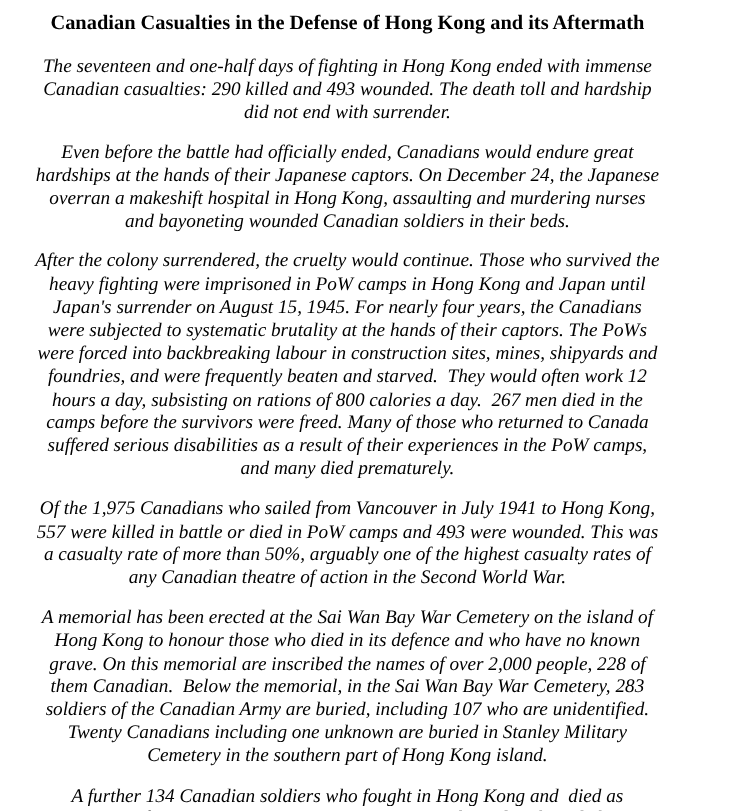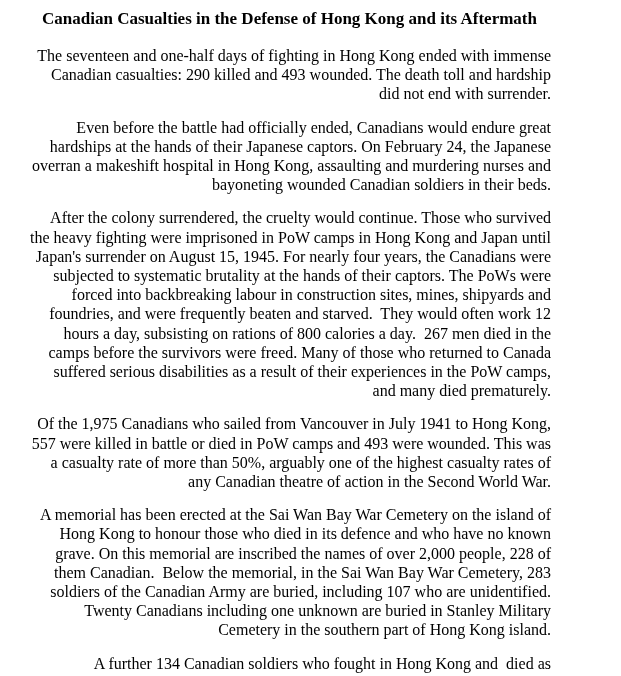--- a/index.html
+++ b/index.html
@@ -23,32 +23,33 @@
     font-family: "Liberation Serif", "DejaVu Serif", serif;
     font-size: 17px;
     font-weight: bold;
     text-align: center;
     line-height: 21px;
     margin: 0 0 17px 0;
   }
   .para {
     margin: 0 0 14px 0;
     white-space: pre-wrap;
-    text-align: right;
+    text-align: center;
+    font-style: italic;
   }
 </style>
 </head>
 <body>
 
 <div class="page">
   <div class="doc-title">Canadian Casualties in the Defense of Hong Kong and its Aftermath</div>
 
   <p class="para">The seventeen and one-half days of fighting in Hong Kong ended with immense Canadian casualties: 290 killed and 493 wounded. The death toll and hardship did not end with surrender.</p>
 
-  <p class="para">Even before the battle had officially ended, Canadians would endure great hardships at the hands of their Japanese captors. On February 24, the Japanese overran a makeshift hospital in Hong Kong, assaulting and murdering nurses and bayoneting wounded Canadian soldiers in their beds.</p>
+  <p class="para">Even before the battle had officially ended, Canadians would endure great hardships at the hands of their Japanese captors. On December 24, the Japanese overran a makeshift hospital in Hong Kong, assaulting and murdering nurses and bayoneting wounded Canadian soldiers in their beds.</p>
 
   <p class="para">After the colony surrendered, the cruelty would continue. Those who survived the heavy fighting were imprisoned in PoW camps in Hong Kong and Japan until Japan's surrender on August 15, 1945. For nearly four years, the Canadians were subjected to systematic brutality at the hands of their captors. The PoWs were forced into backbreaking labour in construction sites, mines, shipyards and foundries, and were frequently beaten and starved.  They would often work 12 hours a day, subsisting on rations of 800 calories a day.  267 men died in the camps before the survivors were freed. Many of those who returned to Canada suffered serious disabilities as a result of their experiences in the PoW camps, and many died prematurely.</p>
 
   <p class="para">Of the 1,975 Canadians who sailed from Vancouver in July 1941 to Hong Kong,  557 were killed in battle or died in PoW camps and 493 were wounded. This was a casualty rate of more than 50%, arguably one of the highest casualty rates of any Canadian theatre of action in the Second World War.</p>
 
   <p class="para">A memorial has been erected at the Sai Wan Bay War Cemetery on the island of Hong Kong to honour those who died in its defence and who have no known grave. On this memorial are inscribed the names of over 2,000 people, 228 of them Canadian.  Below the memorial, in the Sai Wan Bay War Cemetery, 283 soldiers of the Canadian Army are buried, including 107 who are unidentified.  Twenty Canadians including one unknown are buried in Stanley Military Cemetery in the southern part of Hong Kong island.</p>
 
   <p class="para">A further 134 Canadian soldiers who fought in Hong Kong and  died as prisoners-of-war in Japanese internment camps are buried at the Yokohama British Commonwealth War Cemetery, located at Hodogaya near Yokohama, Japan.</p>
 </div>
 

